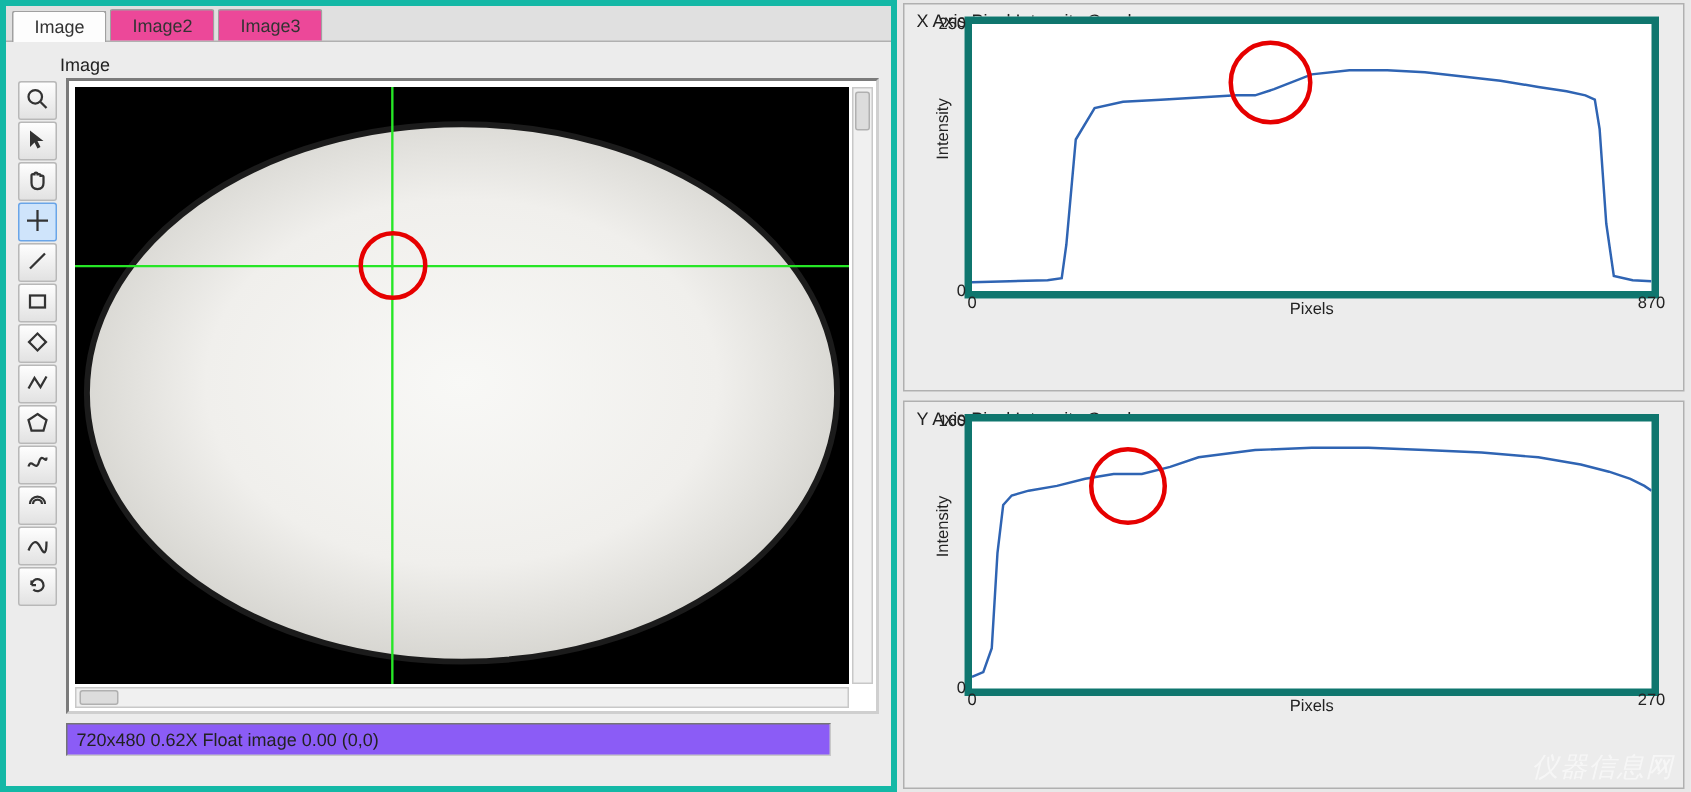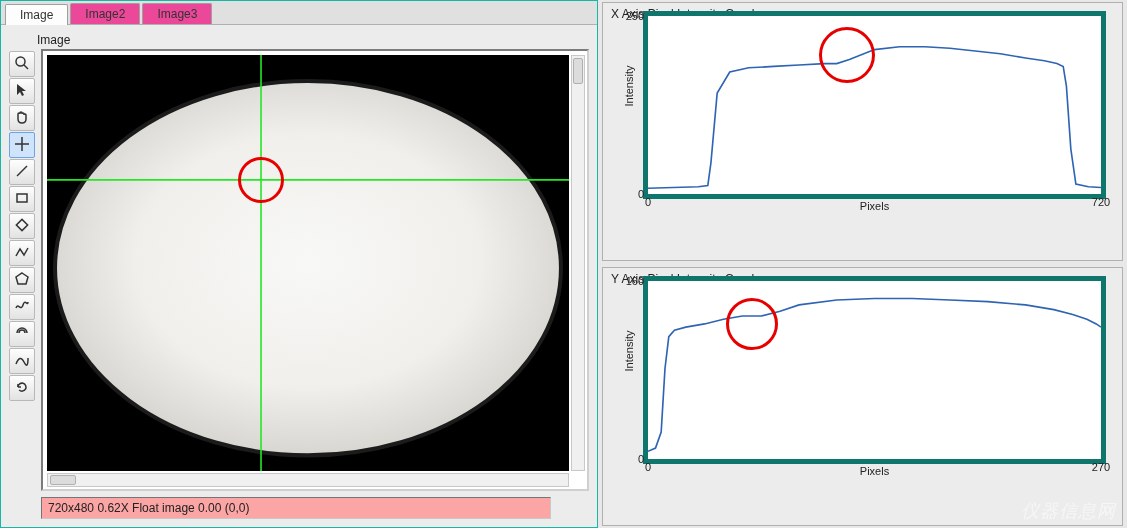--- a/index.html
+++ b/index.html
@@ -15,21 +15,21 @@
   .root {
     display: flex;
     width: 100%;
     height: 100%;
   }
   
   .left-panel {
     width: 598px;
     height: 100%;
     background: #ececec;
-    border: 1px solid #14b8a6;
+    border: 4px solid #14b8a6;
     display: flex;
     flex-direction: column;
   }
   .tab-row {
     display: flex;
     height: 24px;
     background: #e0e0e0;
     border-bottom: 1px solid #b0b0b0;
     padding-left: 4px;
     padding-top: 2px;
@@ -125,25 +125,25 @@
     border: 1px solid #c8c8c8;
   }
   .scroll-h .thumb {
     position: absolute;
     top: 1px; bottom: 1px; left: 2px; width: 26px;
     background: #dcdcdc;
     border: 1px solid #b0b0b0;
     border-radius: 2px;
   }
   .status-field {
-    margin: 6px 0 0 32px;
+    margin: 6px 0 12px 32px;
     height: 22px;
     width: 510px;
     border: 1px inset #c8c8c8;
-    background: #fca5a5;
+    background: #8b5cf6;
     font-size: 12px;
     color: #222;
     padding: 3px 6px;
     overflow: hidden;
     white-space: nowrap;
   }
   
   .right-panel {
     flex: 1;
     height: 100%;
@@ -345,21 +345,21 @@
       <div class="chart-title">X Axis Pixel Intensity Graph</div>
       <div class="plot-wrap">
         <span class="ylabel">Intensity</span>
         <div class="chart-area">
           <svg class="plot-svg" id="svg-x" preserveAspectRatio="none" viewBox="0 0 440 170">
               <path d="M0.0 167.3 L24.4 166.6 L48.9 165.9 L58.1 164.6 L61.1 142.8 L67.2 74.8 L79.4 54.4 L97.8 50.3 L122.2 49.0 L146.7 47.6 L171.1 46.2 L183.3 46.2 L195.6 42.2 L220.0 32.6 L244.4 29.9 L268.9 29.9 L293.3 31.3 L317.8 34.0 L342.2 36.7 L366.7 40.8 L385.0 43.5 L397.2 46.2 L403.3 49.0 L406.4 68.0 L410.7 129.2 L415.6 163.2 L427.8 165.9 L440.0 166.6 " fill="none" stroke="#2f64b3" stroke-width="1.6"></path>
             </svg>
           <span class="ytick" style="top:0%" id="xg-ymax">250</span>
           <span class="ytick" style="top:100%" id="xg-ymin">0</span>
           <span class="xtick" style="left:0%" id="xg-xmin">0</span>
-          <span class="xtick" style="left:100%" id="xg-xmax">720</span>
+          <span class="xtick" style="left:100%" id="xg-xmax">870</span>
           <div class="red-circle" id="xg-circle" style="width: 56px; height: 56px; left: calc(44% - 28px); top: calc(22% - 28px);"></div>
         </div>
         <div class="xlabel">Pixels</div>
       </div>
     </div>
 
     <div class="chart-box">
       <div class="chart-title">Y Axis Pixel Intensity Graph</div>
       <div class="plot-wrap">
         <span class="ylabel">Intensity</span>

